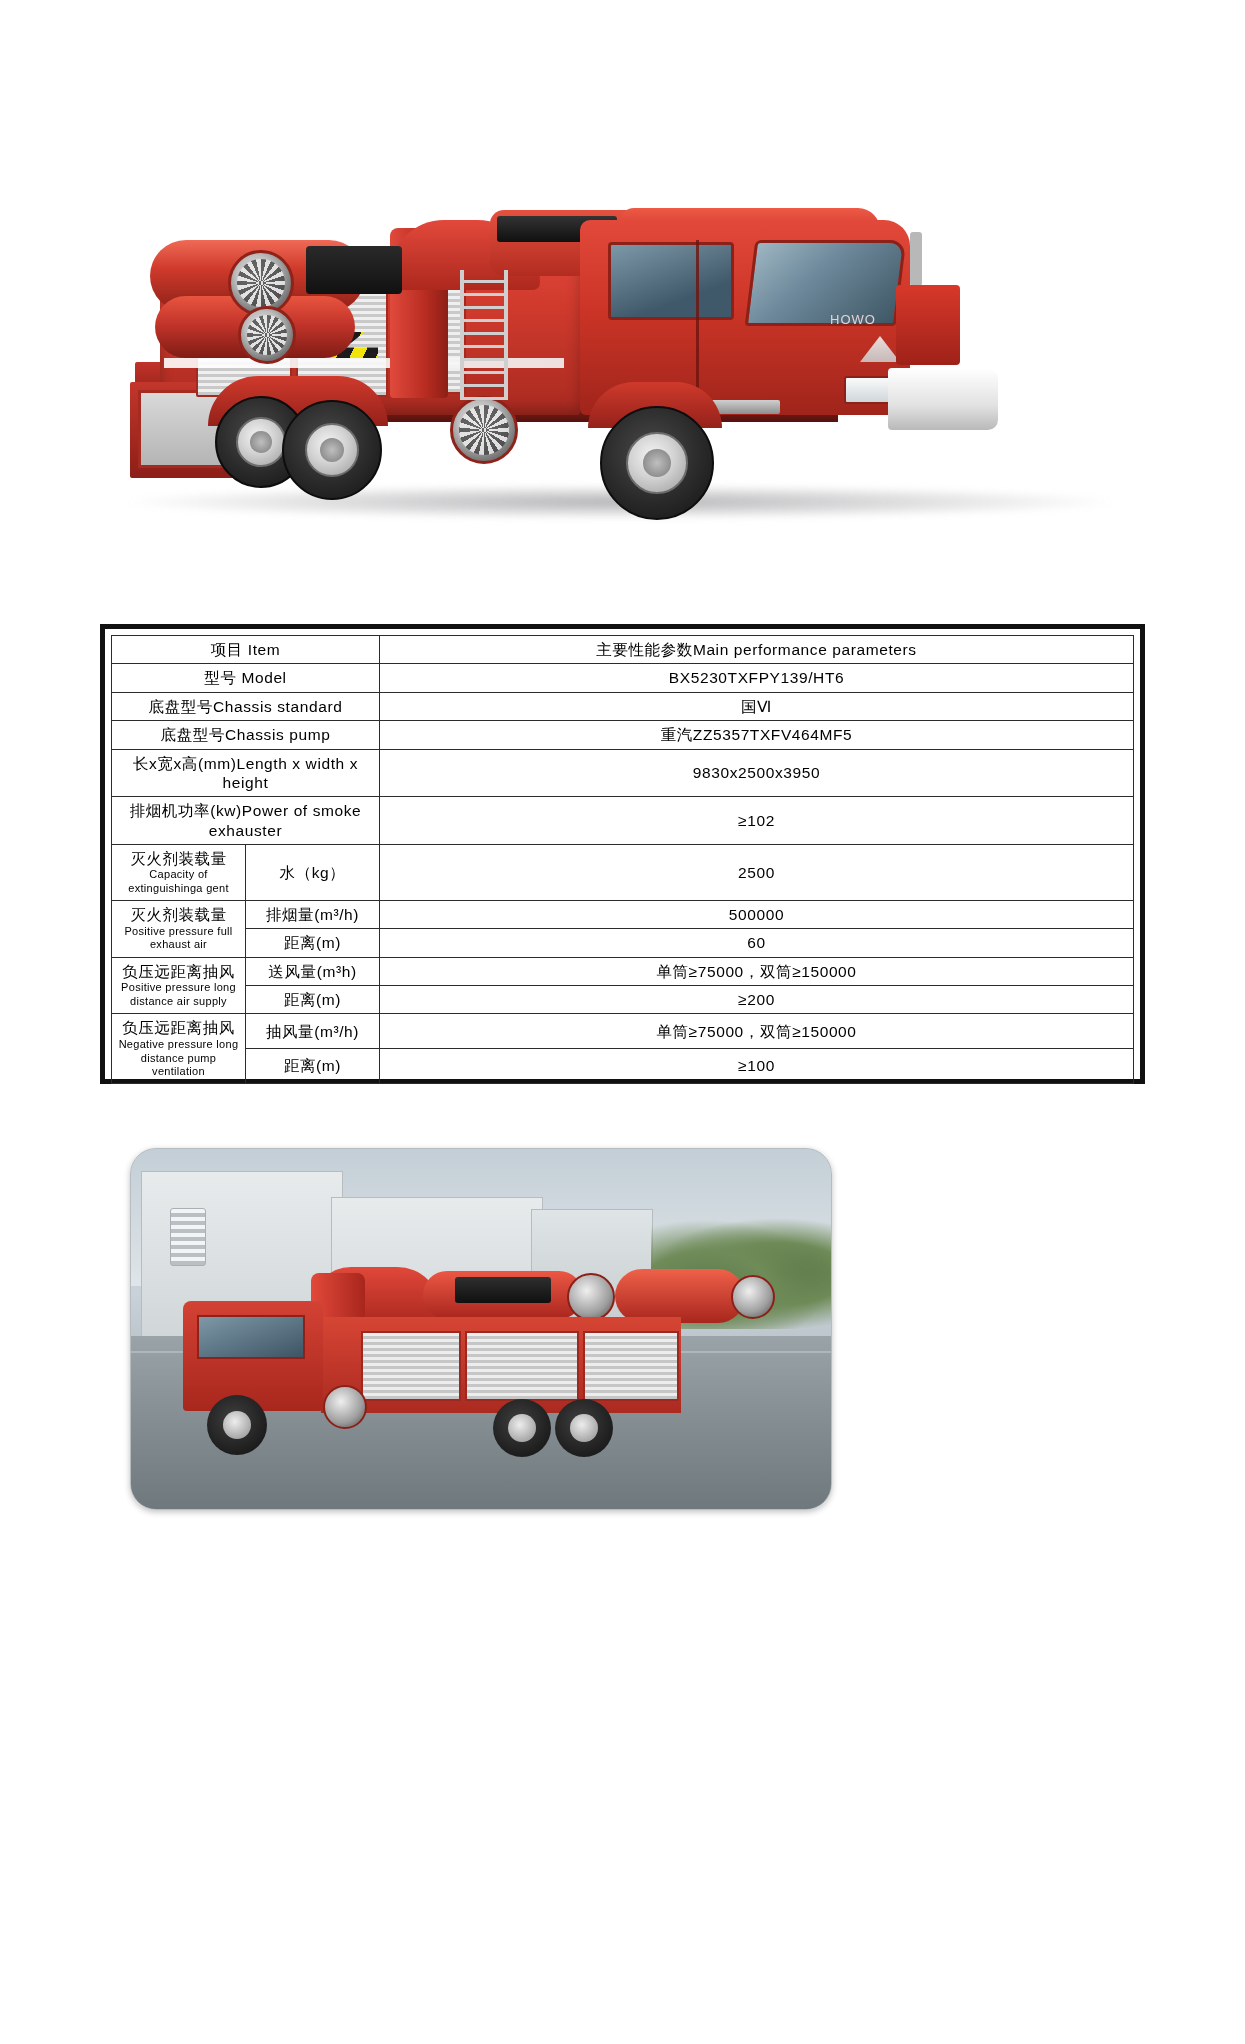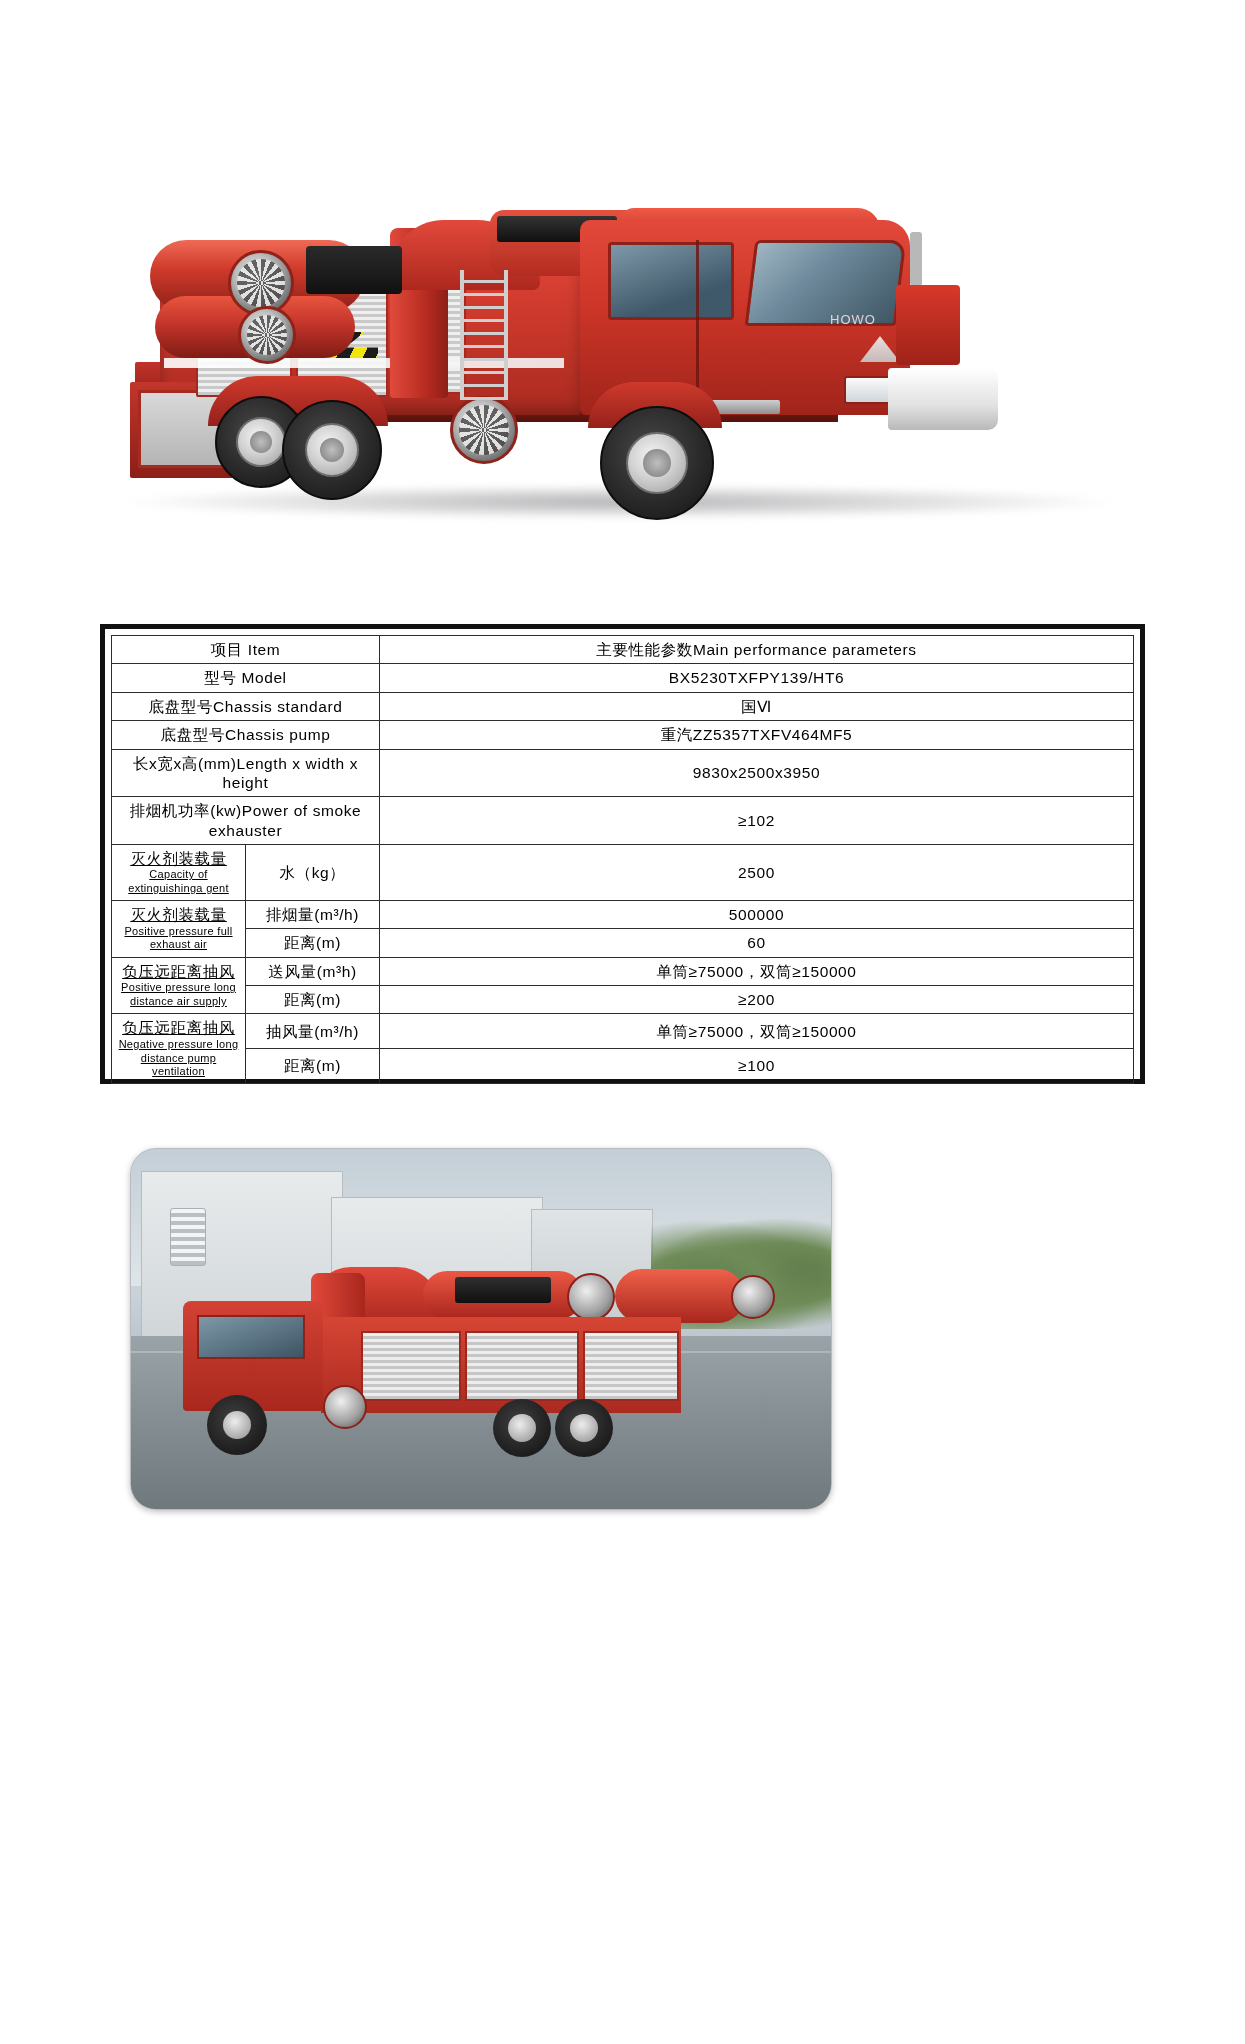--- a/index.html
+++ b/index.html
@@ -312,21 +312,21 @@
     vertical-align: middle;
     font-family: "Liberation Sans", sans-serif;
     font-size: 15.5px;
     letter-spacing: .6px;
     padding: 4px 6px;
     line-height: 1.25;
   }
   .c-label { width: 255px; }
   .c-sub   { width: 145px; }
   .c-val   { }
-  .two-line { font-size: 14.5px; line-height: 1.3; text-decoration: underline; }
+  .two-line { font-size: 14.5px; line-height: 1.3; }
   .two-line .en { display: block; font-size: 11px; letter-spacing: .3px; }
 
   
   .photo {
     position: absolute;
     left: 130px;
     top: 1148px;
     width: 700px;
     height: 360px;
     border-radius: 26px;

